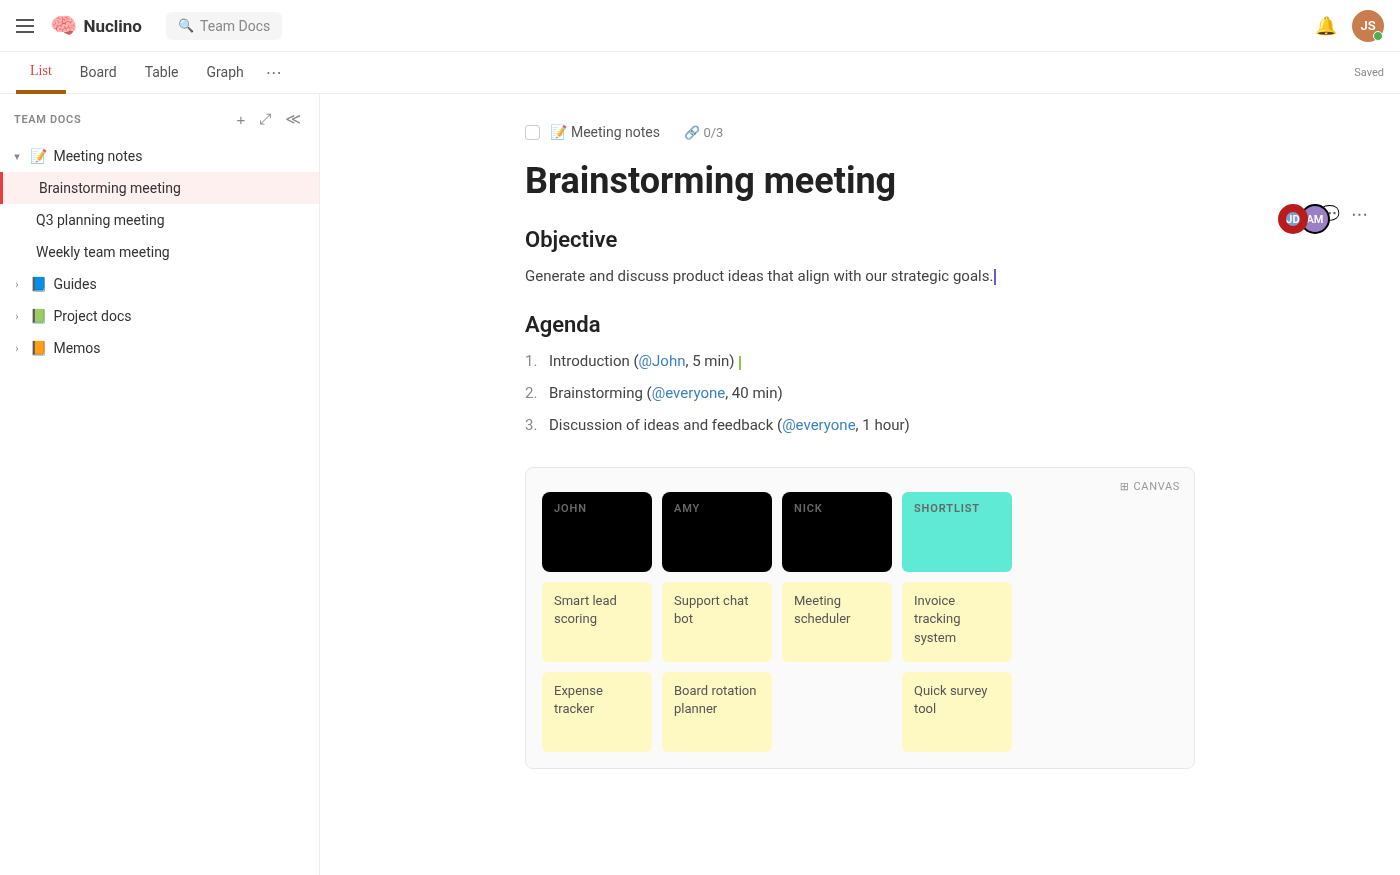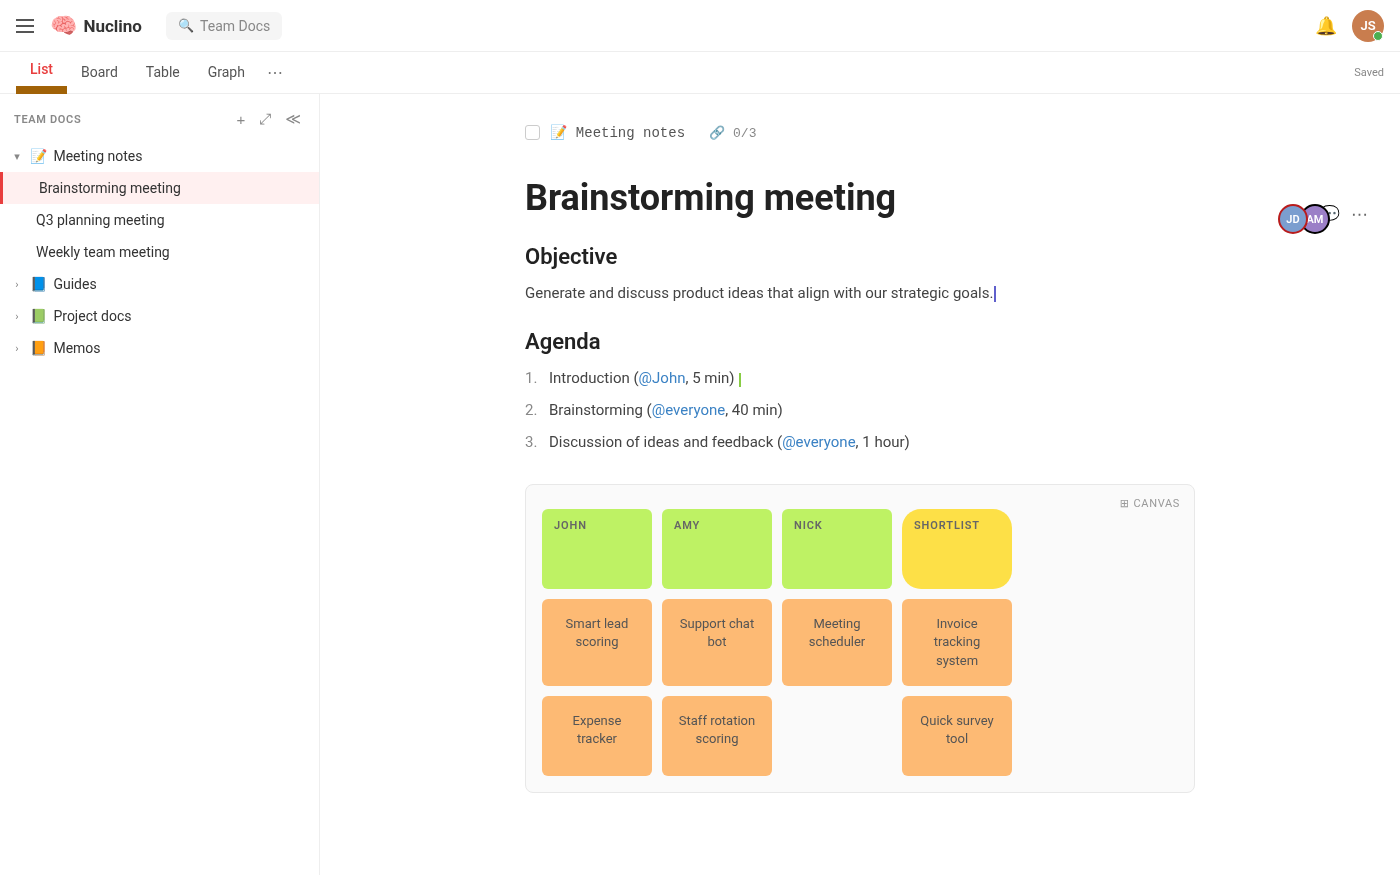--- a/index.html
+++ b/index.html
@@ -55,22 +55,23 @@
       display: flex;
       align-items: center;
       font-size: 14px;
       color: #555;
       cursor: pointer;
       border-bottom: 2px solid transparent;
       margin-bottom: -1px;
     }
     .tab.active {
       color: #e83e3e;
-      border-bottom: 8px solid #a16207;
+      border-bottom: 4px solid #a16207;
       font-weight: 500;
+      font-family: Liberation Serif, serif;
     }
     .tab-more { margin-left: 4px; color: #777; cursor: pointer; font-size: 16px; padding: 0 4px; }
     .saved-label { margin-left: auto; font-size: 11px; color: #888; }
 
     
     .main-layout { display: flex; height: calc(875px - 94px); }
 
     
     .sidebar {
       width: 320px;
@@ -128,22 +129,21 @@
       max-width: 750px;
       margin: 0 auto;
       padding: 30px 40px 40px 40px;
     }
 
     
     .doc-header {
       display: flex;
       align-items: center;
       gap: 10px;
-      margin-bottom: 36px;
-      font-family: Liberation Mono, monospace;
+      margin-bottom: 20px;
     }
     .doc-checkbox {
       width: 15px; height: 15px; border: 1px solid #ccc; border-radius: 3px; flex-shrink: 0;
     }
     .doc-breadcrumb { font-size: 14px; color: #555; }
     .doc-progress { font-size: 13px; color: #888; margin-left: 14px; }
 
     .doc-title {
       font-size: 36px;
       font-weight: 700;
@@ -220,31 +220,30 @@
       margin-top: 8px;
     }
     .canvas-col-header {
       padding: 10px 12px;
       border-radius: 6px;
       font-size: 11px;
       font-weight: 600;
       letter-spacing: 0.08em;
       min-height: 80px;
     }
-    .col-purple { background: #bef264; color: #666; }
-    .col-green { background: #fde047; color: #666; border-radius: 19px; }
+    .col-purple { background: #000000; color: #666; border-radius: 8px; }
+    .col-green { background: #5eead4; color: #666; }
     .canvas-card {
-      background: #fdba74;
+      background: #fef9c3;
       border-radius: 6px;
-      padding: 16px 12px;
+      padding: 10px 12px;
       font-size: 13px;
       color: #555;
       min-height: 80px;
       line-height: 1.4;
-      text-align: center;
     }
     .canvas-card-empty {
       background: transparent;
       min-height: 80px;
     }
   </style>
 </head>
 <body>
 
 <nav class="top-nav">
@@ -335,21 +334,21 @@
           <span>📝</span>
           <span>Meeting notes</span>
         </span>
         <span class="doc-progress">
           <span>🔗</span>
           <span>0/3</span>
         </span>
       </div>
 
       <div style="position:absolute;top:110px;right:70px;display:flex;gap:0;">
-        <div style="width:30px;height:30px;border-radius:50%;background:#7b9ecf;border:2px solid #b91c1c;display:flex;align-items:center;justify-content:center;color:white;font-size:11px;font-weight:600;cursor:pointer;z-index:2;">JD</div>
+        <div style="width:30px;height:30px;border-radius:50%;background:#7b9ecf;border:8px solid #b91c1c;display:flex;align-items:center;justify-content:center;color:white;font-size:11px;font-weight:600;cursor:pointer;z-index:2;">JD</div>
         <div style="width:30px;height:30px;border-radius:50%;background:#9b7fc7;border:2px solid #000000;display:flex;align-items:center;justify-content:center;color:white;font-size:11px;font-weight:600;cursor:pointer;margin-left:-8px;z-index:1;position:relative;">AM</div>
       </div>
 
       <div style="position:absolute;top:110px;right:32px;display:flex;gap:10px;">
         <button style="background:none;border:none;cursor:pointer;font-size:17px;color:#666;">💬</button>
         <button style="background:none;border:none;cursor:pointer;font-size:17px;color:#666;">⋯</button>
       </div>
 
       <h1 class="doc-title">Brainstorming meeting</h1>
 
@@ -412,21 +411,21 @@
             <span>Meeting scheduler</span>
           </div>
           <div class="canvas-card">
             <span>Invoice tracking system</span>
           </div>
 
           <div class="canvas-card">
             <span>Expense tracker</span>
           </div>
           <div class="canvas-card">
-            <span>Staff rotation scoring</span>
+            <span>Board rotation planner</span>
           </div>
           <div class="canvas-card-empty"></div>
           <div class="canvas-card">
             <span>Quick survey tool</span>
           </div>
         </div>
       </div>
 
     </div>
   </main>

